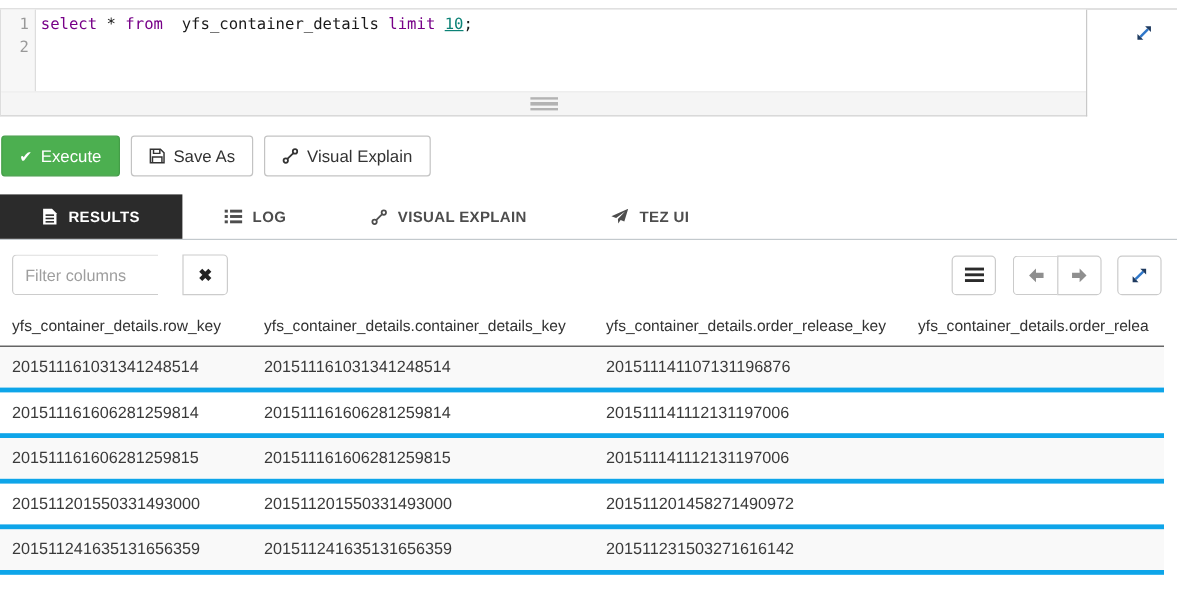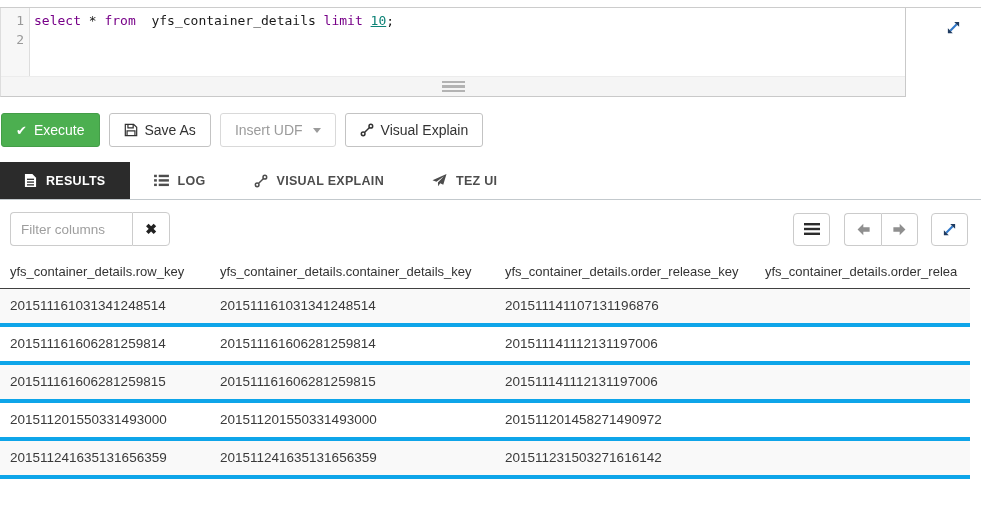--- a/index.html
+++ b/index.html
@@ -37,27 +37,27 @@
     padding:0 14px; background:#fff; border:1px solid #c3c3c3; border-radius:3px;
     font-family:"Liberation Sans", sans-serif; font-size:14px; color:#333; cursor:pointer;
   }
   .btn-execute { background:#4caf50; border-color:#449d48; color:#fff; }
   .btn-execute .chk { font-size:13px; }
   .btn-disabled { color:#9b9b9b; border-color:#d9d9d9; cursor:default; }
   .caret { display:inline-block; width:0; height:0; border-left:4.5px solid transparent; border-right:4.5px solid transparent; border-top:5px solid #9b9b9b; margin-left:3px; }
 
   
   .tabs { display:flex; margin-top:15px; height:38px; border-bottom:1px solid #c3c9cd; font-size:12.5px; font-weight:bold; color:#4d4d4d; letter-spacing:.3px; }
-  .tab { display:flex; align-items:center; gap:9px; padding:0 24px; cursor:pointer; }
+  .tab { display:flex; align-items:center; gap:9px; padding:0 35px; cursor:pointer; }
   .tab.active { background:#2b2b2b; color:#fff; }
   .tab svg { flex:none; }
 
   
   .filter-row { display:flex; align-items:center; margin-top:12px; padding:0 13px 0 10px; }
-  .filter-group { display:flex; }
+  .filter-group { display:flex;gap:20px; }
   .filter-input {
     width:122px; height:34px; border:1px solid #cccccc; border-right:none;
     border-radius:4px 0 0 4px; padding:0 10px; font-size:13.5px; color:#333; outline:none;
     font-family:"Liberation Sans", sans-serif;
   }
   .filter-input::placeholder { color:#9e9e9e; }
   .filter-clear {
     width:38px; height:34px; background:#fff; border:1px solid #cccccc;
     border-radius:0 4px 4px 0; font-size:14px; font-weight:bold; color:#222; cursor:pointer;
   }
@@ -119,24 +119,20 @@
     <span class="chk">✔</span>
     <span>Execute</span>
   </button>
   <button class="btn">
     <svg width="14" height="14" viewBox="0 0 16 16" fill="none" stroke="#333" stroke-width="1.4">
       <path d="M1.5 1.5 H11 L14.5 5 V14.5 H1.5 Z"></path>
       <path d="M4.5 1.5 V5.5 H10.5 V1.5"></path>
       <path d="M3.5 14.5 V9 H12.5 V14.5"></path>
     </svg>
     <span>Save As</span>
-  </button>
-  <button class="btn btn-disabled">
-    <span>Insert UDF</span>
-    <span class="caret"></span>
   </button>
   <button class="btn">
     <svg width="14" height="14" viewBox="0 0 16 16" fill="none" stroke="#333" stroke-width="1.7">
       <circle cx="3.6" cy="12.4" r="2.1"></circle>
       <circle cx="12.4" cy="3.6" r="2.1"></circle>
       <line x1="5.4" y1="10.6" x2="10.6" y2="5.4"></line>
     </svg>
     <span>Visual Explain</span>
   </button>
 </div>

